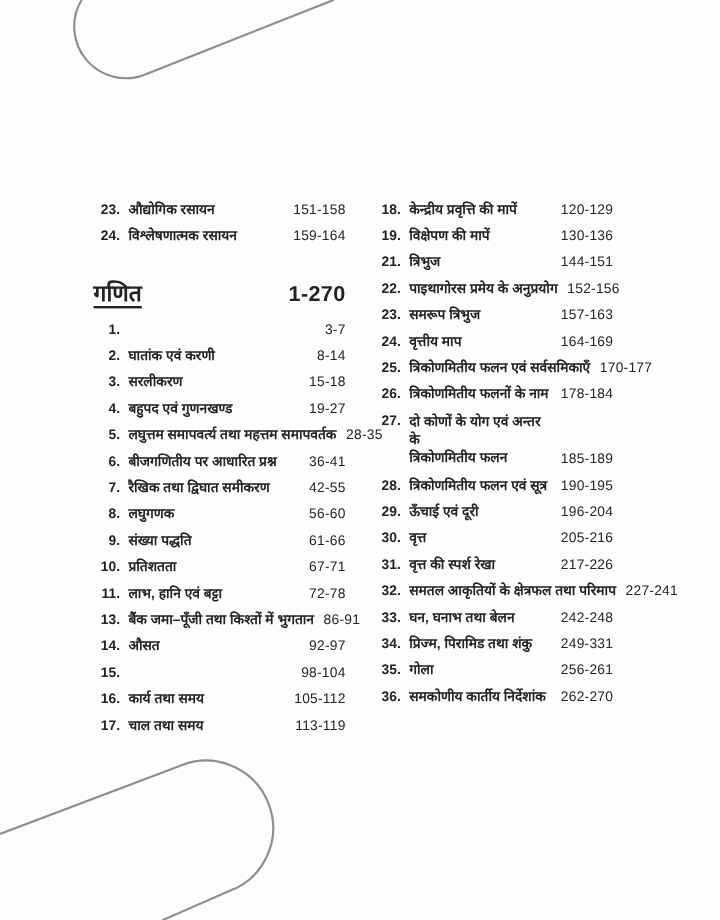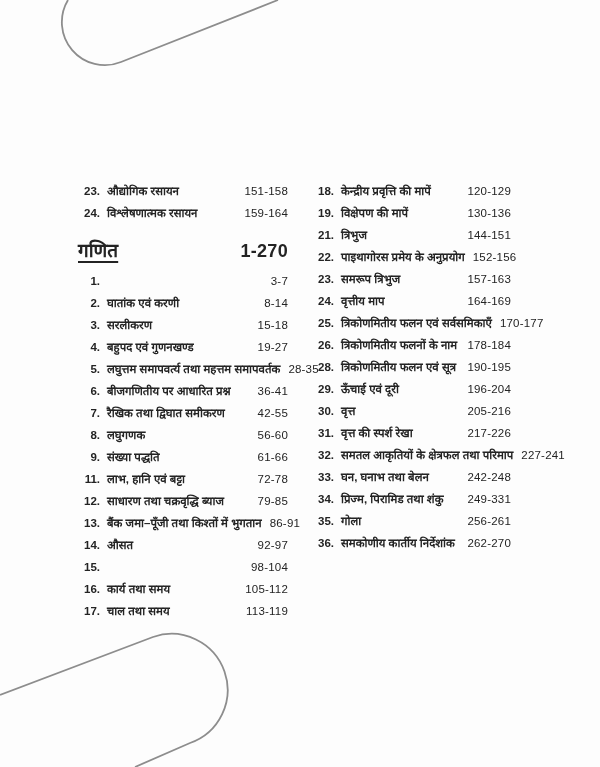--- a/index.html
+++ b/index.html
@@ -6,21 +6,21 @@
   body{
     width:600px;height:767px;
     background:#fdfdfd;
     font-family:"Liberation Sans","DejaVu Sans",sans-serif;
     color:#232323;
     overflow:hidden;
   }
   .page{position:relative;width:600px;height:767px;overflow:hidden;}
   .deco{position:absolute;left:0;top:0;pointer-events:none;}
 
-  .col{position:absolute;top:185px;}
+  .col{position:absolute;top:169px;}
   .col-left{left:78px;width:210px;}
   .col-right{left:312px;width:199px;}
 
   .toc-row{
     display:flex;align-items:flex-start;
     font-size:11.5px;line-height:13px;
     margin-bottom:9px;
     font-weight:600;
   }
   .toc-row .num{
@@ -33,21 +33,21 @@
   }
   .toc-row .pages{
     margin-left:auto;text-align:right;white-space:nowrap;
     font-weight:400;letter-spacing:.2px;
   }
   .toc-row.wrap .title{white-space:pre-line;line-height:15px;}
   .toc-row.wrap .pages{align-self:flex-end;}
 
   .section-heading{
     display:flex;align-items:baseline;
-    margin:17px 0 12px 0;
+    margin:27px 0 12px 0;
   }
   .section-heading .sec-title{
     font-size:19px;font-weight:700;
     text-decoration:underline;
     text-underline-offset:4px;
     text-decoration-thickness:1.5px;
   }
   .section-heading .sec-pages{
     margin-left:auto;font-size:18px;font-weight:700;letter-spacing:.3px;
   }
@@ -120,30 +120,30 @@
           <span class="num">8.</span>
           <span class="title">लघुगणक</span>
           <span class="pages">56-60</span>
         </div>
         <div class="toc-row">
           <span class="num">9.</span>
           <span class="title">संख्या पद्धति</span>
           <span class="pages">61-66</span>
         </div>
         <div class="toc-row">
+          <span class="num">10.</span>
+          <span class="title">प्रतिशतता</span>
+          <span class="pages">67-71</span>
+        </div>
+        <div class="toc-row">
           <span class="num">11.</span>
           <span class="title">लाभ, हानि एवं बट्टा</span>
           <span class="pages">72-78</span>
         </div>
         <div class="toc-row">
-          <span class="num">12.</span>
-          <span class="title">साधारण तथा चक्रवृद्धि ब्याज</span>
-          <span class="pages">79-85</span>
-        </div>
-        <div class="toc-row">
           <span class="num">13.</span>
           <span class="title">बैंक जमा–पूँजी तथा किश्तों में भुगतान</span>
           <span class="pages">86-91</span>
         </div>
         <div class="toc-row">
           <span class="num">14.</span>
           <span class="title">औसत</span>
           <span class="pages">92-97</span>
         </div>
         <div class="toc-row">
@@ -198,20 +198,26 @@
         <div class="toc-row">
           <span class="num">25.</span>
           <span class="title">त्रिकोणमितीय फलन एवं सर्वसमिकाएँ</span>
           <span class="pages">170-177</span>
         </div>
         <div class="toc-row">
           <span class="num">26.</span>
           <span class="title">त्रिकोणमितीय फलनों के नाम</span>
           <span class="pages">178-184</span>
         </div>
+        <div class="toc-row wrap">
+          <span class="num">27.</span>
+          <span class="title">दो कोणों के योग एवं अन्तर के
+त्रिकोणमितीय फलन</span>
+          <span class="pages">185-189</span>
+        </div>
         <div class="toc-row">
           <span class="num">28.</span>
           <span class="title">त्रिकोणमितीय फलन एवं सूत्र</span>
           <span class="pages">190-195</span>
         </div>
         <div class="toc-row">
           <span class="num">29.</span>
           <span class="title">ऊँचाई एवं दूरी</span>
           <span class="pages">196-204</span>
         </div>

